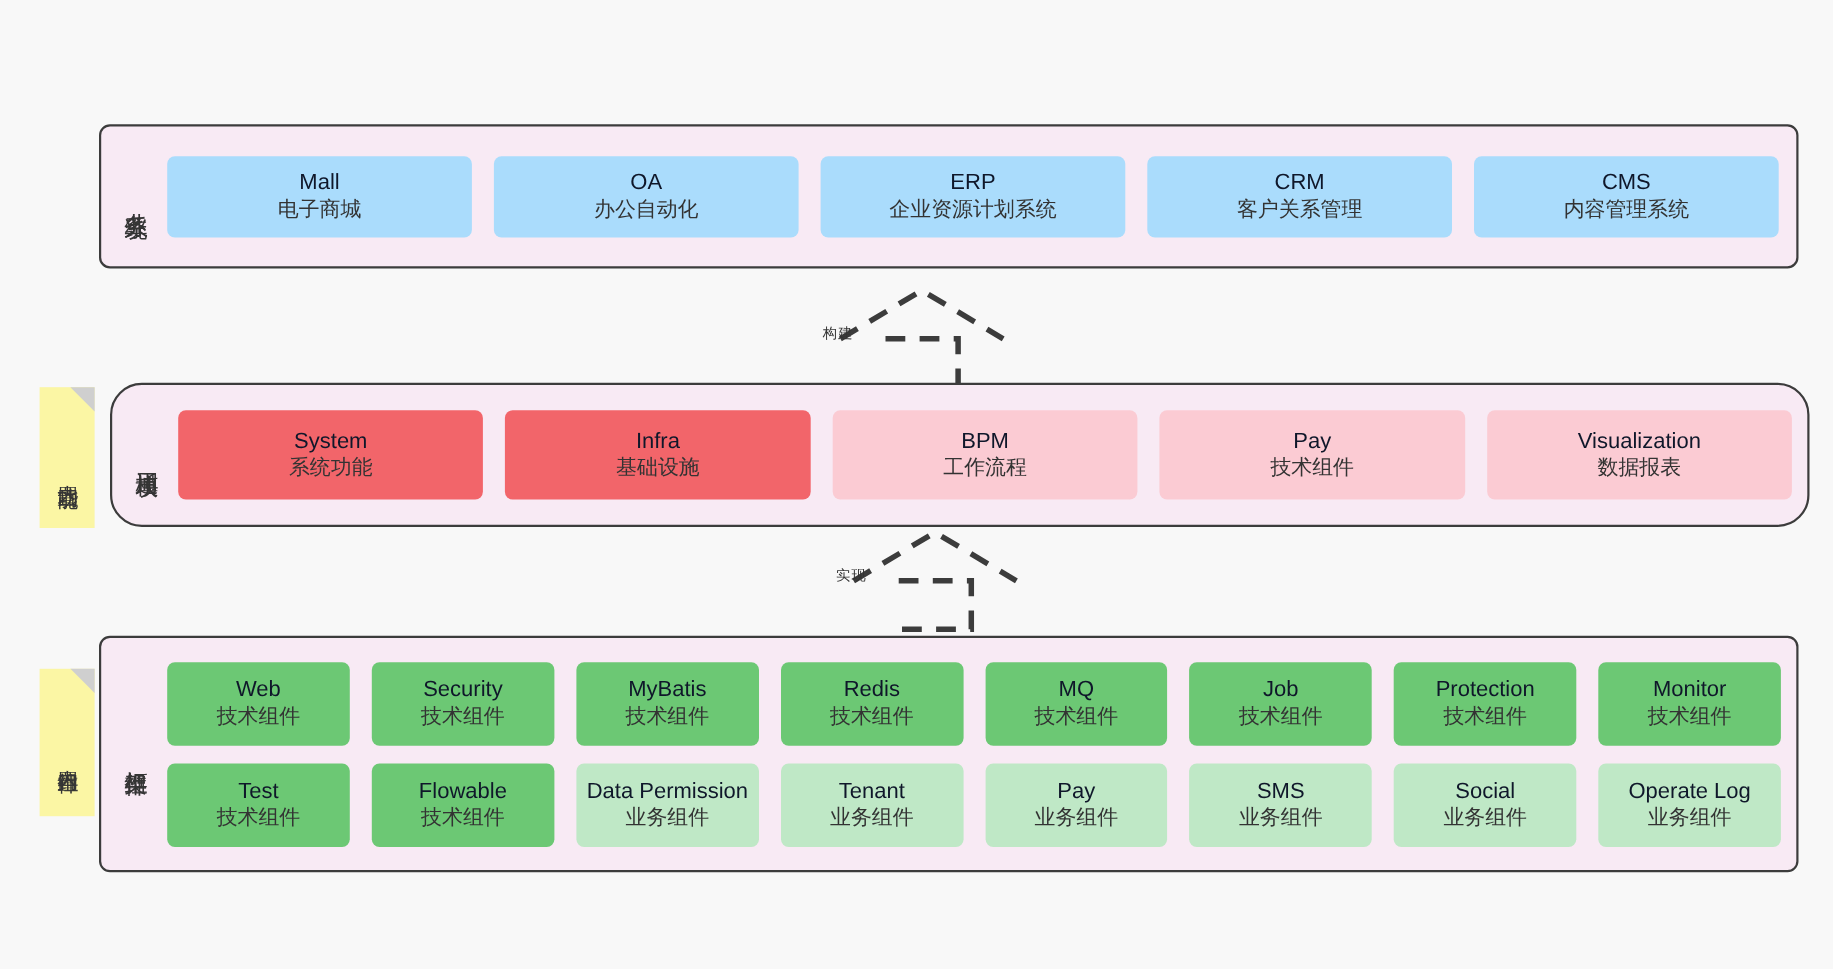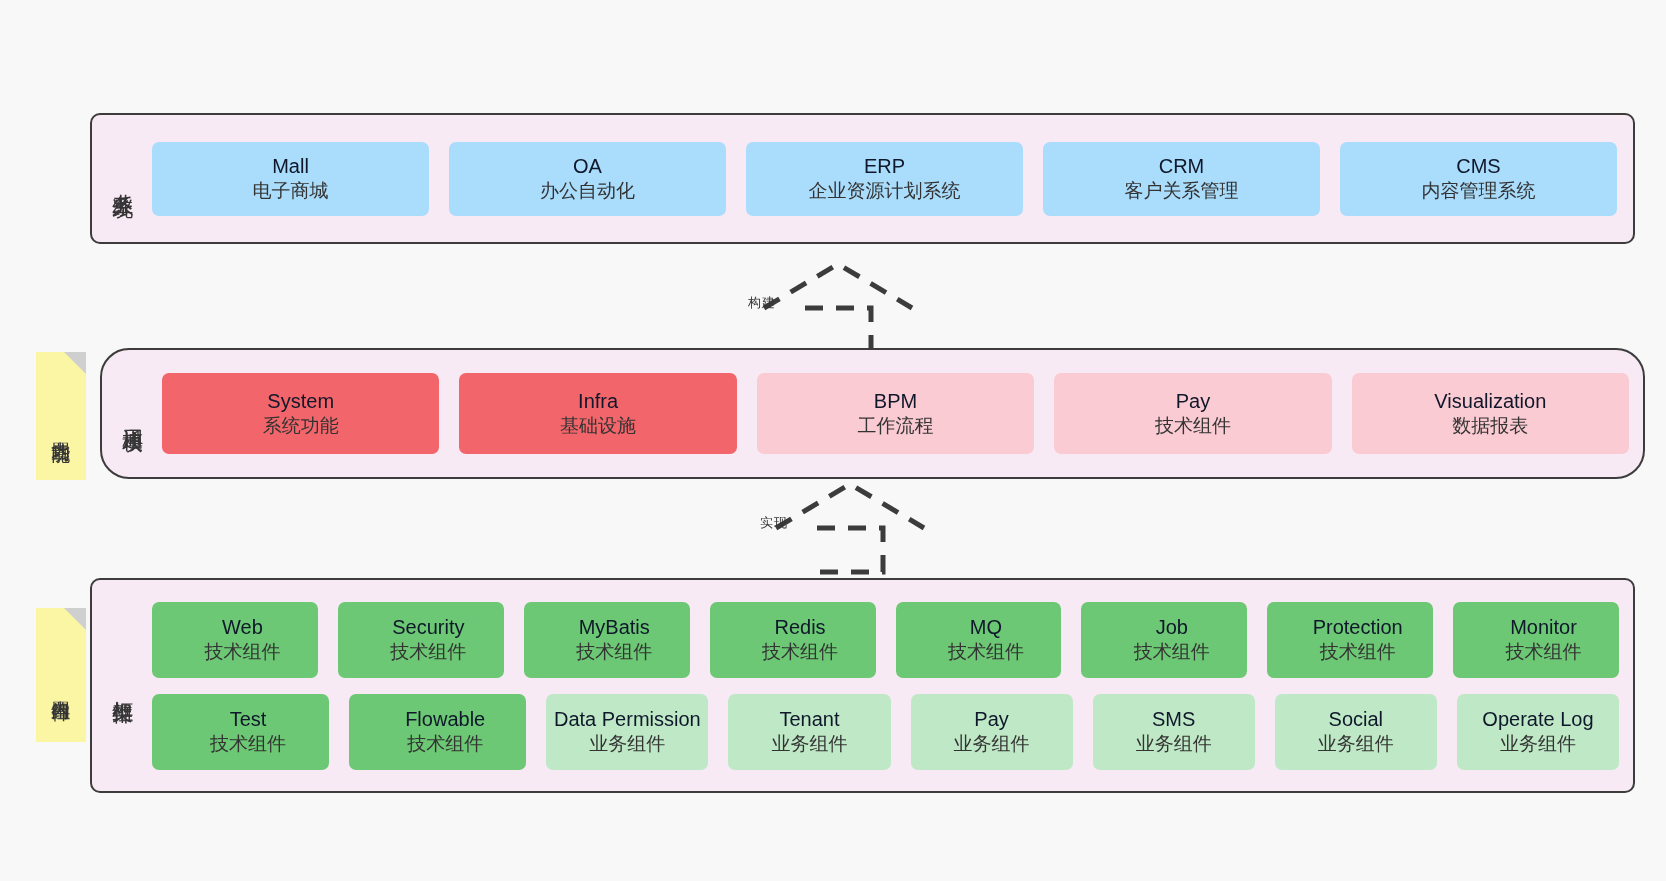--- a/index.html
+++ b/index.html
@@ -72,21 +72,21 @@
   }
   .cell .cn {
     font-size: 19px;
     color: #333333;
   }
 
   
   .c-blue      { background: #aadcfc; }
   .c-red       { background: #f2656a; }
   .c-pink      { background: #fbcbd3; }
-  .c-green     { background: #6cc874; padding-left: 21px; }
+  .c-green     { background: #6cc874; }
   .c-lightgreen{ background: #bfe8c6; }
 
   
   #panel-business  { left: 90px;  top: 113px; width: 1545px; height: 131px; }
   #panel-business .panel-body { padding-right: 16px; }
   #panel-business .cell { height: 74px; }
 
   #panel-common    { left: 100px;  top: 348px; width: 1545px; height: 131px; border-radius: 29px; }
   #panel-common .cell { height: 81px; }
 

